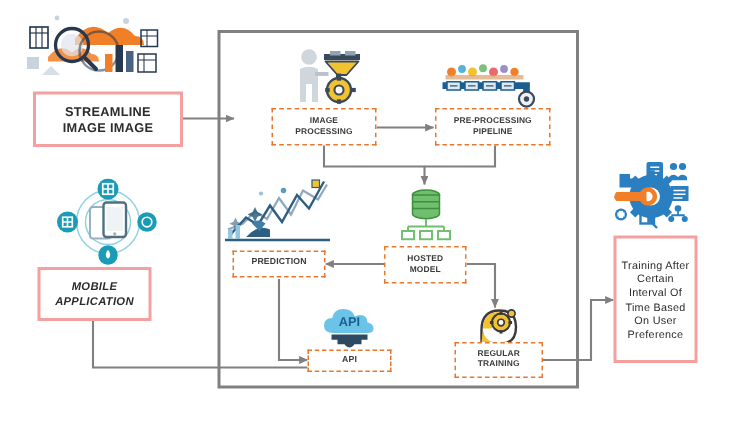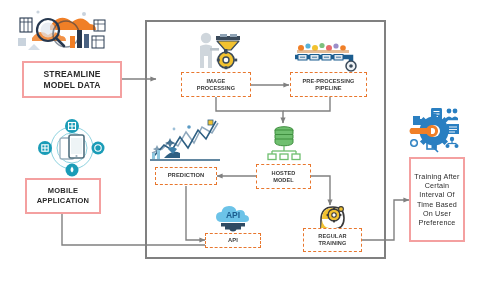--- a/index.html
+++ b/index.html
@@ -138,21 +138,21 @@
       <line x1="82" y1="32" x2="82" y2="44" stroke="#27384f" stroke-width="0.7"></line>
       <rect x="4" y="34" width="8" height="8" fill="#c9d3dd"></rect>
       <path d="M14,46 l6,-6 l6,6 z" fill="#d6dee7"></path>
       <circle cx="70" cy="10" r="2" fill="#c9d3dd"></circle>
       <circle cx="24" cy="8" r="1.6" fill="#c9d3dd"></circle>
     </svg>
   </div>
 
   <div class="redbox" style="left:22px; top:61px; width:100px; height:37px; font-size:8.5px; font-weight:700;">
     <span class="lbl">STREAMLINE
-MODEL DATA</span>
+IMAGE IMAGE</span>
   </div>
 
   <div class="icon-wrap" style="left:36px; top:119px; width:72px; height:58px;">
     <svg width="72" height="58" viewBox="0 0 72 58">
       <circle cx="36" cy="29" r="21" fill="none" stroke="#8fd3e0" stroke-width="1"></circle>
       <circle cx="36" cy="29" r="15" fill="none" stroke="#8fd3e0" stroke-width="1"></circle>
       <g fill="#1a9cb7">
         <circle cx="36" cy="7" r="7"></circle>
         <circle cx="36" cy="51" r="6.5"></circle>
         <circle cx="9" cy="29" r="7"></circle>
@@ -170,21 +170,21 @@
       </g>
       <g>
         <rect x="24" y="19" width="14" height="21" rx="2" fill="#ffffff" stroke="#9bb0bd" stroke-width="1.3"></rect>
         <rect x="33" y="16" width="15" height="23" rx="2" fill="#ffffff" stroke="#51707f" stroke-width="1.6"></rect>
         <rect x="35" y="19" width="11" height="16" fill="#eef4f6"></rect>
         <circle cx="40.5" cy="37" r="1.1" fill="#9bb0bd"></circle>
       </g>
     </svg>
   </div>
 
-  <div class="redbox" style="left:25px; top:178px; width:76px; height:36px; font-size:7.5px; font-weight:700;">
+  <div class="redbox" style="left:25px; top:178px; width:76px; height:36px; font-size:7.5px; font-weight:700;font-style:italic;">
     <span class="lbl">MOBILE
 APPLICATION</span>
   </div>
 
   <div class="icon-wrap" style="left:196px; top:30px; width:48px; height:42px;">
     <svg width="48" height="42" viewBox="0 0 48 42">
       <circle cx="10" cy="8" r="5.2" fill="#cfd6dc"></circle>
       <path d="M4,16 q6,-3 12,0 l0,22 l-4,0 l0,-12 l-4,0 l0,12 l-4,0 z" fill="#cfd6dc"></path>
       <rect x="14" y="18" width="9" height="2.6" fill="#b9c2c9"></rect>
       <path d="M20,6 l24,0 l0,4 l-24,0 z" fill="#3a4a5a"></path>

